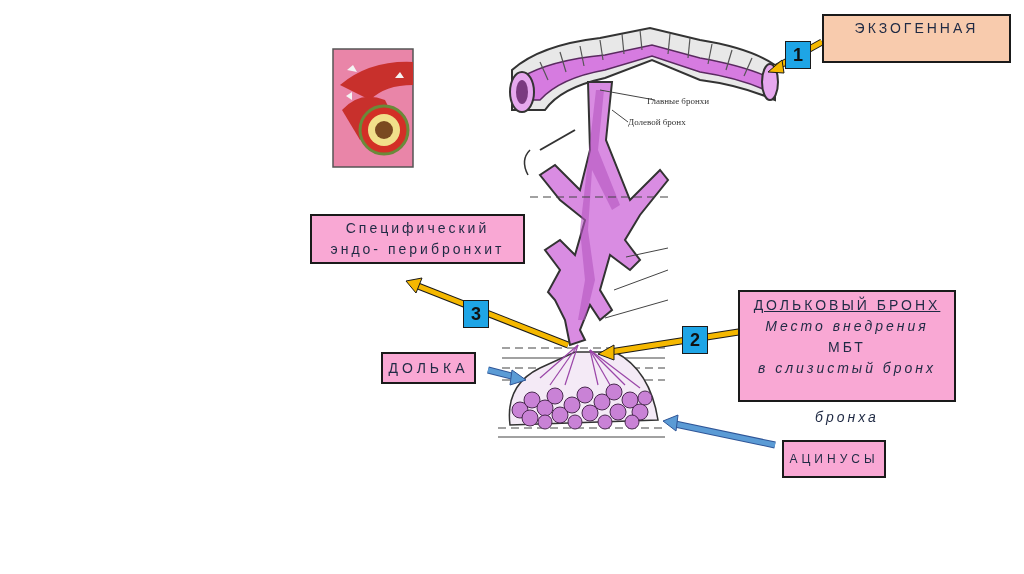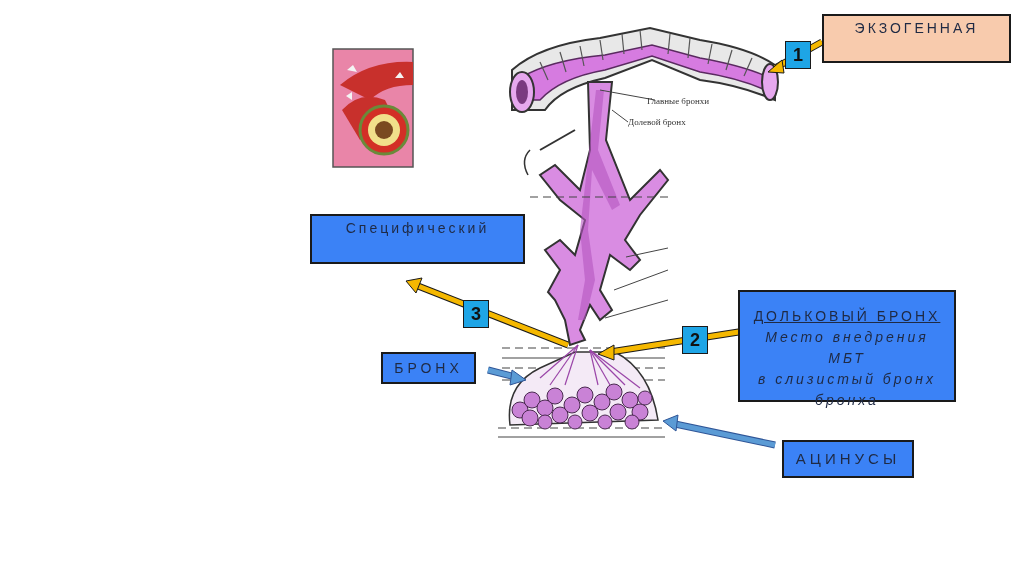--- a/index.html
+++ b/index.html
@@ -1,21 +1,21 @@
 <!DOCTYPE html>
 <html><head>
 <meta charset="utf-8">
 <style>
   html, body { margin:0; padding:0; }
   body { width:1024px; height:574px; background:#ffffff; position:relative; overflow:hidden;
          font-family:"Liberation Sans", sans-serif; }
   .box { position:absolute; border:2px solid #1a1a1a; box-sizing:border-box; text-align:center;
          color:#1f2a44; letter-spacing:3px; font-family:"Liberation Sans", sans-serif; }
   .box-peach { background:#f8cbad; }
-  .box-blue { background:#3b82f6; }
+  .box-blue { background:#f9a8d4; }
   .num { position:absolute; width:26px; height:28px; background:#1ea5e6; border:1.5px solid #1a1a1a;
          box-sizing:border-box; font-weight:bold; font-size:18px; color:#111; display:flex;
          align-items:center; justify-content:center; font-family:"Liberation Sans", sans-serif; }
   svg { position:absolute; left:0; top:0; }
   .line { display:block; }
 </style>
 </head>
 <body>
 
 <svg width="1024" height="574">
@@ -141,31 +141,32 @@
   </g>
 </svg>
 
 <div class="box box-peach" style="left:822px; top:14px; width:189px; height:49px; font-size:14px; line-height:21px; padding-top:2px;">
   <span class="line">ЭКЗОГЕННАЯ</span>
 </div>
 <div class="num" style="left:785px; top:41px;">1</div>
 
 <div class="box box-blue" style="left:310px; top:214px; width:215px; height:50px; font-size:14px; line-height:21px; padding-top:2px; letter-spacing:3px;">
   <span class="line">Специфический</span>
+  <span class="line">эндо- перибронхит</span>
 </div>
 <div class="num" style="left:463px; top:300px;">3</div>
 
-<div class="box box-blue" style="left:738px; top:290px; width:218px; height:112px; font-size:14px; line-height:21px; padding-top:14px; letter-spacing:3px;">
+<div class="box box-blue" style="left:738px; top:290px; width:218px; height:112px; font-size:14px; line-height:21px; padding-top:3px; letter-spacing:3px;">
   <span class="line" style="text-decoration:underline;">ДОЛЬКОВЫЙ БРОНХ</span>
   <span class="line" style="font-style:italic;text-align:center;">Место внедрения</span>
-  <span class="line" style="font-style:italic;">МБТ</span>
+  <span class="line" style="">МБТ</span>
   <span class="line" style="font-style:italic;">в слизистый бронх</span>
-  <span class="line" style="font-style:italic;">бронха</span>
+  <span class="line" style="font-style:italic;margin-top:28px;">бронха</span>
 </div>
 <div class="num" style="left:682px; top:326px;">2</div>
 
 <div class="box box-blue" style="left:381px; top:352px; width:95px; height:32px; font-size:14px; line-height:28px; letter-spacing:4px;">
-  <span>БРОНХ</span>
+  <span>ДОЛЬКА</span>
 </div>
 
-<div class="box box-blue" style="left:782px; top:440px; width:132px; height:38px; font-size:15px; line-height:34px; letter-spacing:4px;">
+<div class="box box-blue" style="left:782px; top:440px; width:104px; height:38px; font-size:12px; line-height:34px; letter-spacing:4px;">
   <span>АЦИНУСЫ</span>
 </div>
 
 </body></html>

